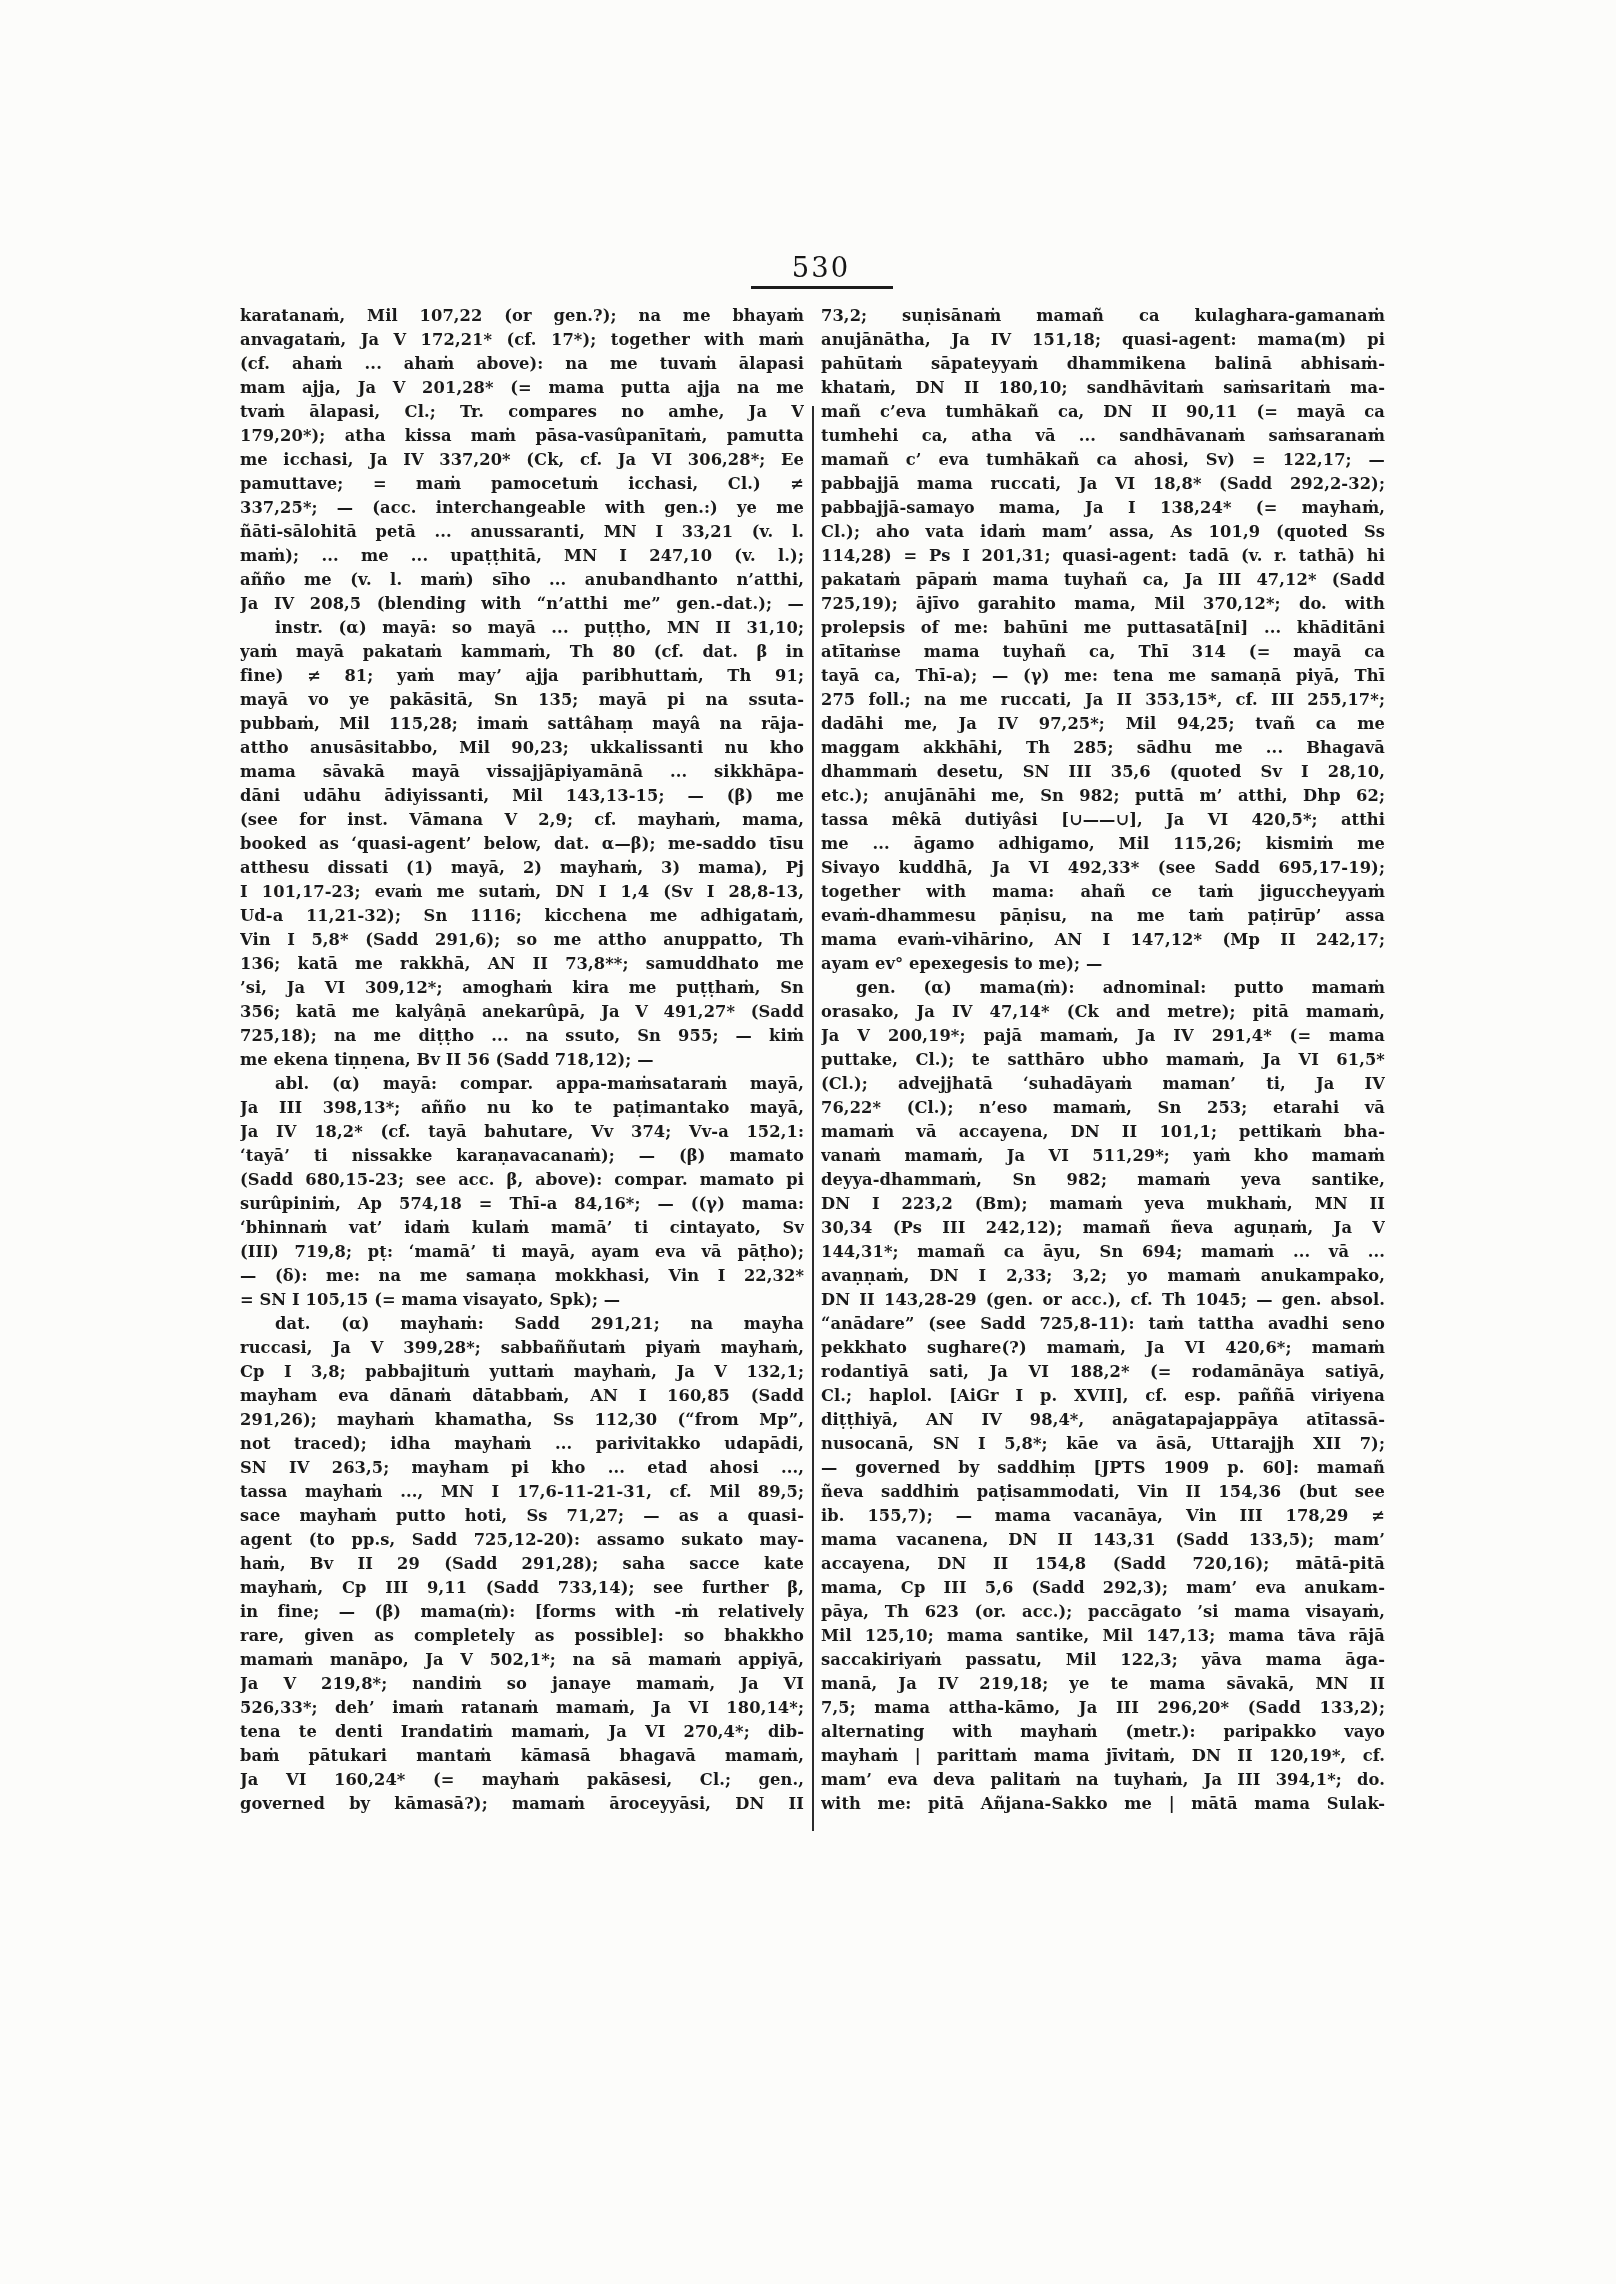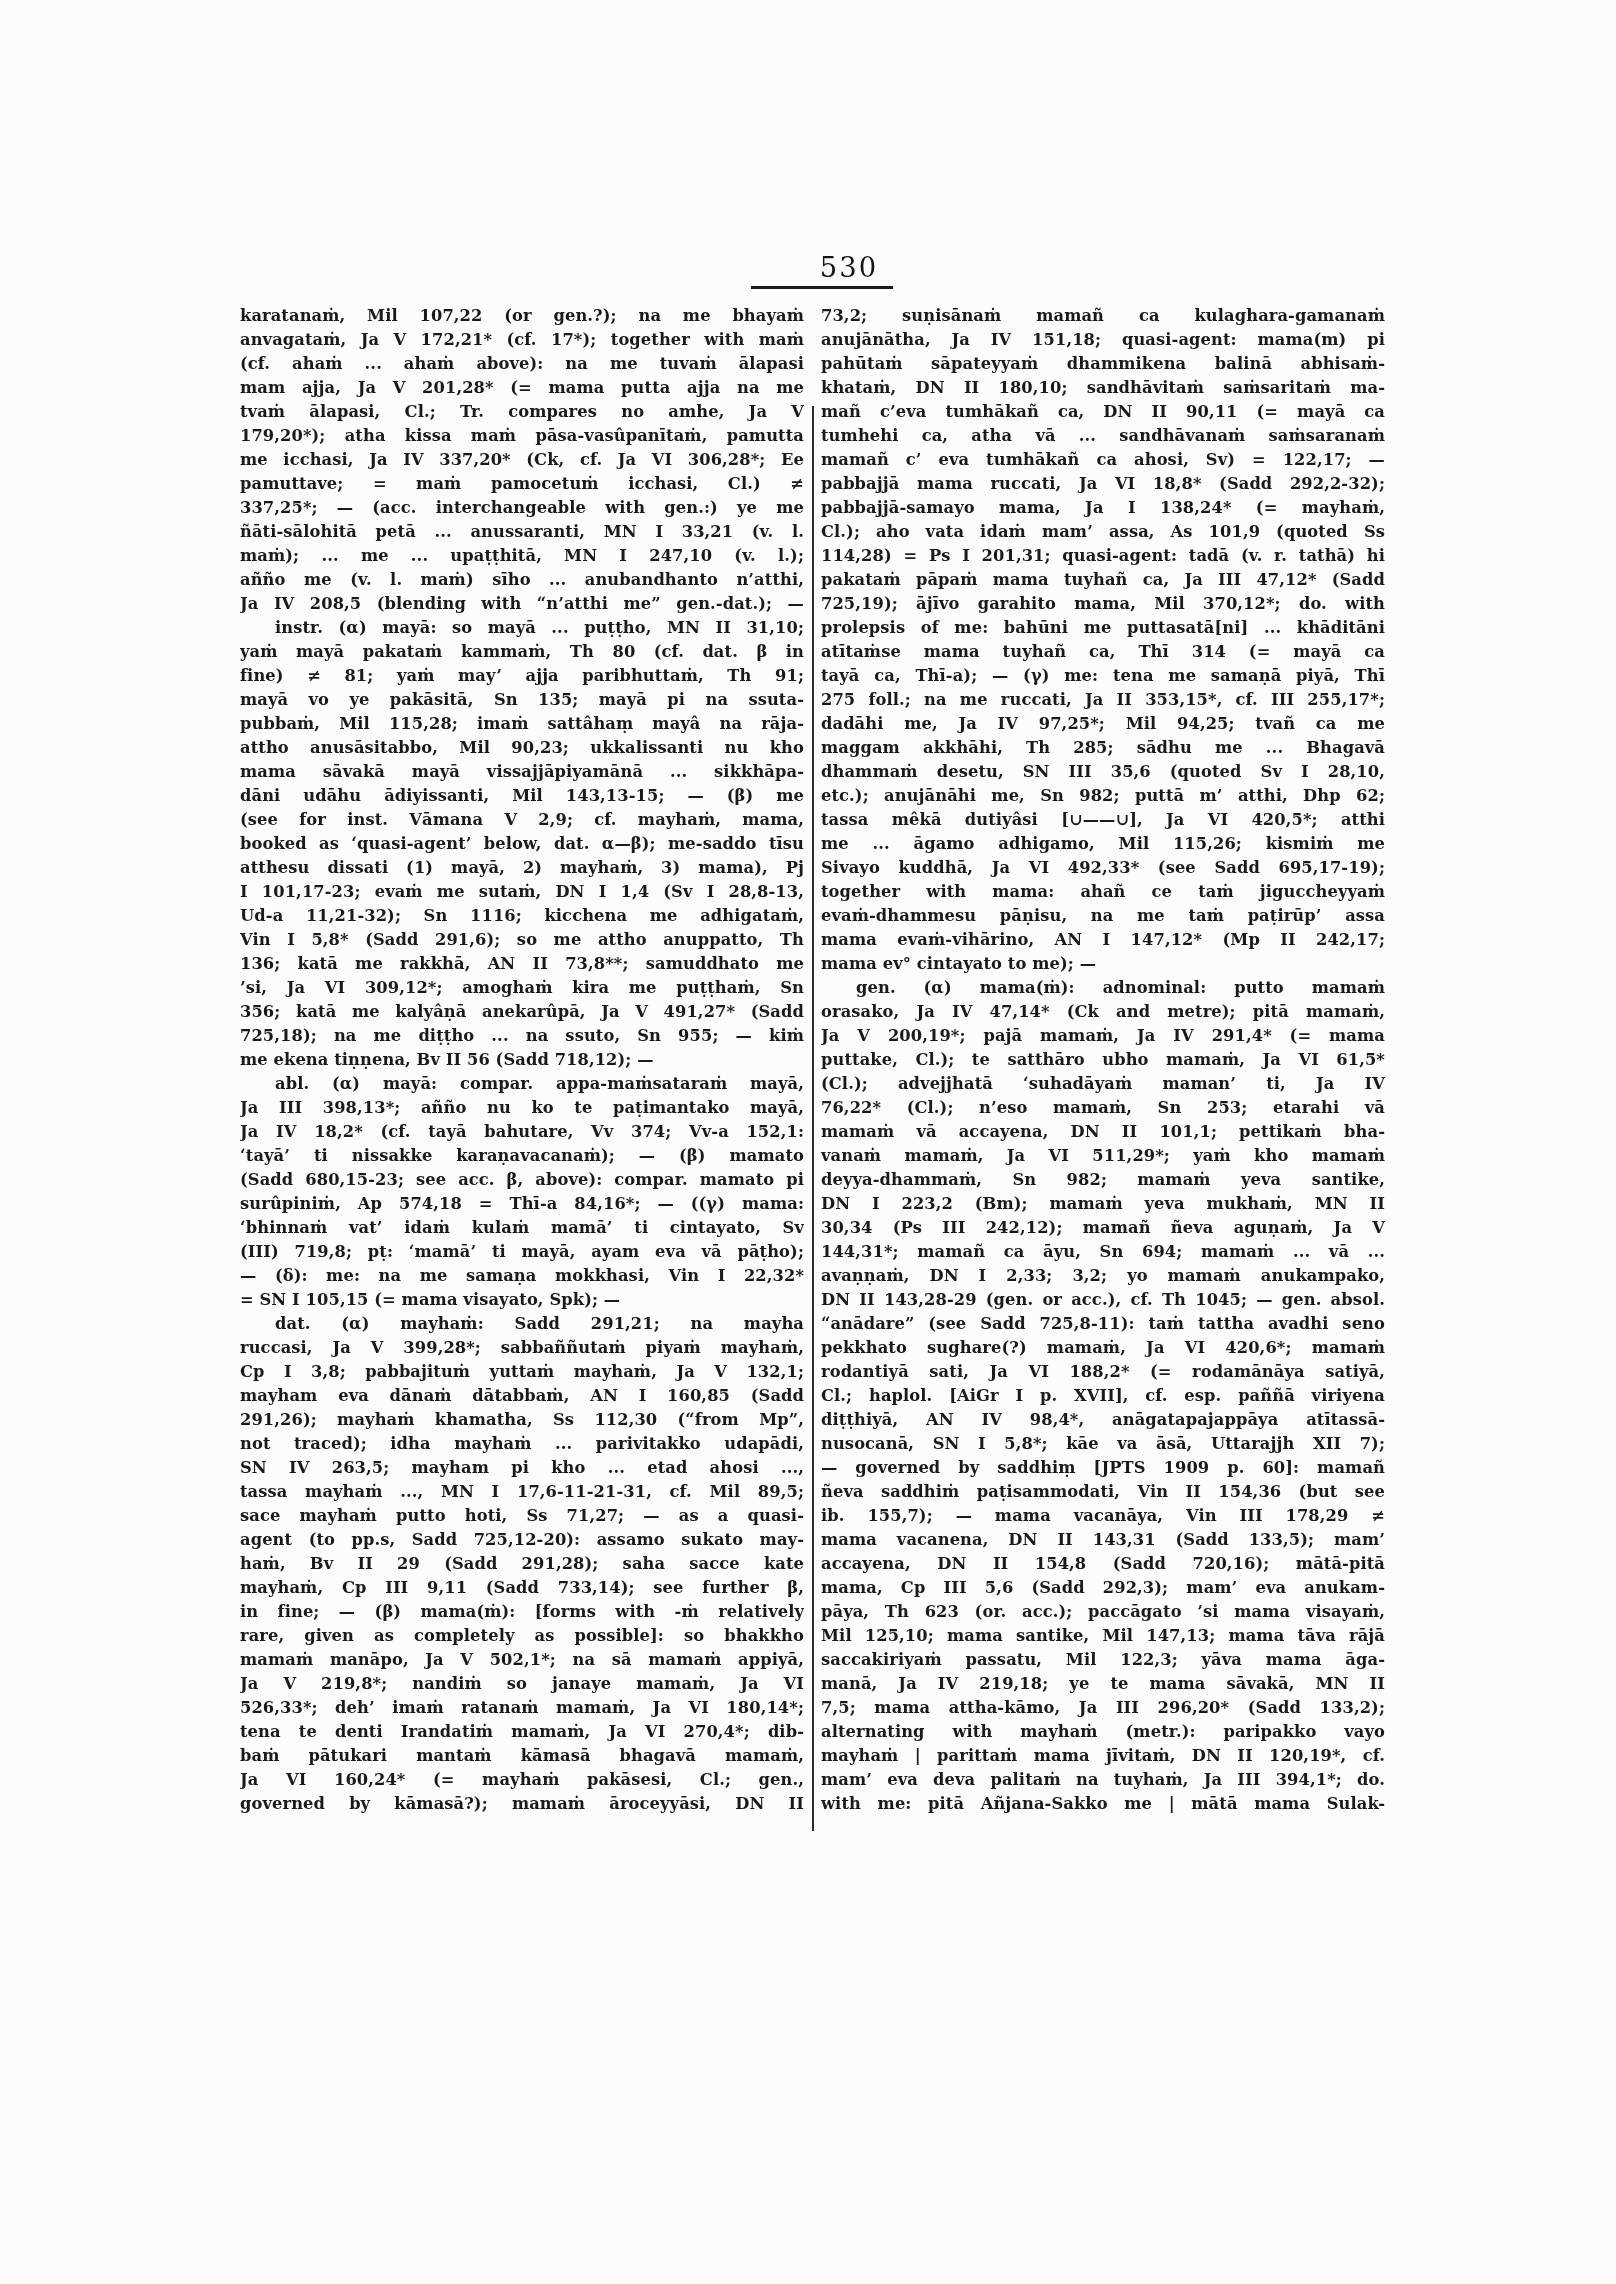--- a/index.html
+++ b/index.html
@@ -5,21 +5,21 @@
   html,body{margin:0;padding:0;}
   body{
     width:1616px;height:2284px;
     background:#fcfcfa;
     position:relative;
     font-family:"DejaVu Serif","Liberation Serif",serif;
     color:#1a1a1a;
     -webkit-font-smoothing:antialiased;
   }
   .page-number{
-    position:absolute;top:252px;left:776px;width:146px;
+    position:absolute;top:252px;left:748px;width:146px;
     text-align:center;font-size:27.4px;letter-spacing:2px;color:#161616;
   }
   .page-number-rule{
     position:absolute;top:286px;left:751px;width:142px;height:3.3px;
     background:#1c1c1c;
   }
   .column{
     position:absolute;top:304px;width:564px;font-weight:bold;
   }
   .column-left{left:240px;}
@@ -140,21 +140,21 @@
       <div class="line">dadāhi me, Ja IV 97,25*; Mil 94,25; tvañ ca me</div>
       <div class="line">maggam akkhāhi, Th 285; sādhu me ... Bhagavā</div>
       <div class="line">dhammaṁ desetu, SN III 35,6 (quoted Sv I 28,10,</div>
       <div class="line">etc.); anujānāhi me, Sn 982; puttā m’ atthi, Dhp 62;</div>
       <div class="line">tassa mêkā dutiyâsi [∪——∪], Ja VI 420,5*; atthi</div>
       <div class="line">me ... āgamo adhigamo, Mil 115,26; kismiṁ me</div>
       <div class="line">Sivayo kuddhā, Ja VI 492,33* (see Sadd 695,17-19);</div>
       <div class="line">together with mama: ahañ ce taṁ jiguccheyyaṁ</div>
       <div class="line">evaṁ-dhammesu pāṇisu, na me taṁ paṭirūp’ assa</div>
       <div class="line">mama evaṁ-vihārino, AN I 147,12* (Mp II 242,17;</div>
-      <div class="line flush">mama ev° cintayato to me); —</div>
+      <div class="line flush">ayam ev° epexegesis to me); —</div>
       <div class="line indent">gen. (α) mama(ṁ): adnominal: putto mamaṁ</div>
       <div class="line">orasako, Ja IV 47,14* (Ck and metre); pitā mamaṁ,</div>
       <div class="line">Ja V 200,19*; pajā mamaṁ, Ja IV 291,4* (= mama</div>
       <div class="line">puttake, Cl.); te satthāro ubho mamaṁ, Ja VI 61,5*</div>
       <div class="line">(Cl.); advejjhatā ‘suhadāyaṁ maman’ ti, Ja IV</div>
       <div class="line">76,22* (Cl.); n’eso mamaṁ, Sn 253; etarahi vā</div>
       <div class="line">mamaṁ vā accayena, DN II 101,1; pettikaṁ bha-</div>
       <div class="line">vanaṁ mamaṁ, Ja VI 511,29*; yaṁ kho mamaṁ</div>
       <div class="line">deyya-dhammaṁ, Sn 982; mamaṁ yeva santike,</div>
       <div class="line">DN I 223,2 (Bm); mamaṁ yeva mukhaṁ, MN II</div>

